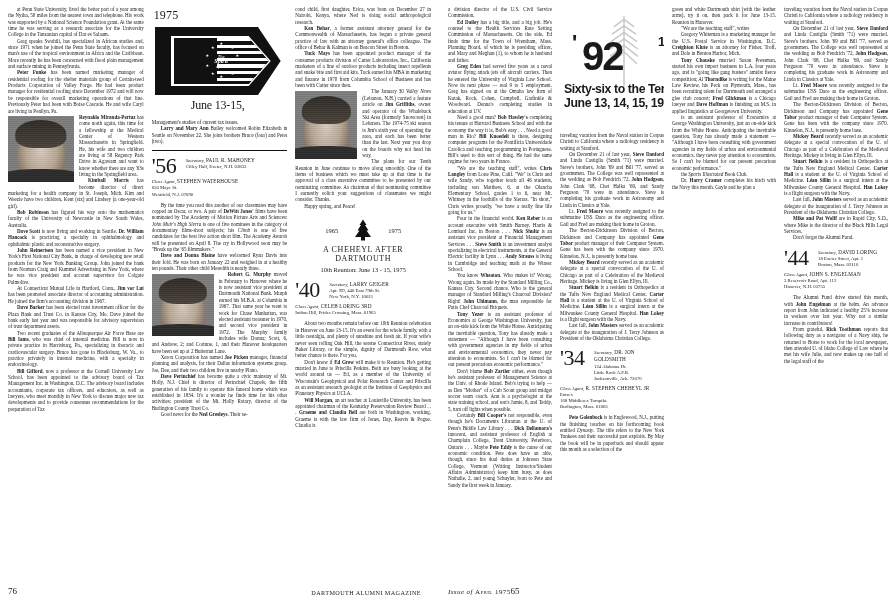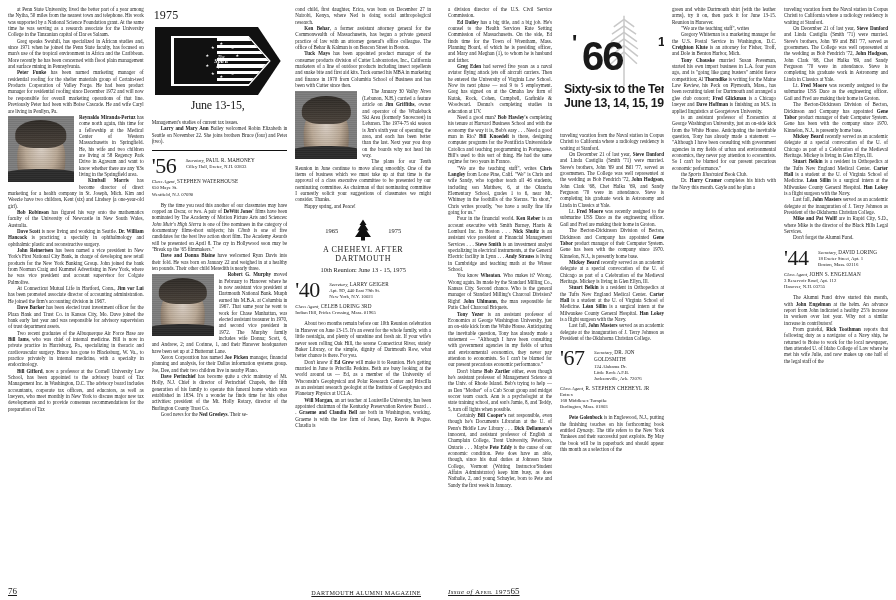--- a/index.html
+++ b/index.html
@@ -111,21 +111,21 @@
   }
   .photo .shoulder {
     position:absolute; left:50%; transform:translateX(-50%); bottom:0;
     width:118%; height:20%; background:#2b2b2b; border-radius:44% 44% 0 0;
   }
   .photo .grain { position:absolute; inset:0;
     background:repeating-linear-gradient(0deg, rgba(0,0,0,.05) 0 1px, rgba(255,255,255,.04) 1px 2px); }
 
   
   .foot { position:absolute; bottom:4px; left:8px; right:8px;
-          display:flex; align-items:flex-end;text-decoration:underline; }
+          display:flex; align-items:flex-end; }
   .foot .pg { font-size:9px; }
   .foot .mag { font-size:6.2px; font-variant:small-caps; letter-spacing:0.4px; }
   .page-left .foot { justify-content:space-between; }
   .page-left .foot .mag { margin-right:10px; }
   .page-right .foot { }
   .page-right .foot .mag { font-style:italic; font-variant:normal; font-size:7px; }
   .page-right .foot .mag .sc { font-variant:small-caps; font-style:normal; }
 </style>
 </head>
 <body>
@@ -304,37 +304,37 @@
                 <line x1="20" y1="22" x2="34" y2="32"></line>
               <line x1="20" y1="29" x2="5" y2="40"></line>
                 <line x1="20" y1="29" x2="35" y2="40"></line>
               <line x1="20" y1="36" x2="5" y2="48"></line>
                 <line x1="20" y1="36" x2="35" y2="48"></line>
               <line x1="20" y1="43" x2="6" y2="56"></line>
                 <line x1="20" y1="43" x2="34" y2="56"></line>
             </g>
           </svg>
           <div class="apos">'</div>
-          <div class="big">66</div>
+          <div class="big">92</div>
           <div class="ten">10</div>
           <div class="l1">Sixty-six to the Tenth</div>
           <div class="l2">June 13, 14, 15, 1975</div>
         </div>
 
         <p class="noind">traveling vacation from the Naval station in Corpus Christi to California where a radiology residency is waiting at Stanford.</p>
         <p><span>On December 21 of last year, </span><b>Steve Danford</b><span> and Linda Castiglia (Smith '71) were married. Steve's brothers, John '69 and Bill '77, served as groomsmen. The College was well represented at the wedding as Bob Fendrich '72, </span><b>John Hodgson</b><span>, John Clark '68, Chet Halka '69, and Sandy Ferguson '70 were in attendance. Steve is completing his graduate work in Astronomy and Linda in Classics at Yale.</span></p>
         <p><span>Lt. </span><b>Fred Moore</b><span> was recently assigned to the submarine USS Dace as the engineering officer. Gail and Fred are making their home in Groton.</span></p>
         <p><span>The Becton-Dickinson Division of Becton, Dickinson and Company has appointed </span><b>Gene Tabor</b><span> product manager of their Computer System. Gene has been with the company since 1970. Kinnelon, N.J., is presently home base.</span></p>
         <p><b>Mickey Beard</b><span> recently served as an academic delegate at a special convocation of the U. of Chicago as part of a Celebration of the Medieval Heritage. Mickey is living in Glen Ellyn, Ill.</span></p>
         <p><b>Stuart Belkin</b><span> is a resident in Orthopedics at the Tufts New England Medical Center. </span><b>Carter Hall</b><span> is a student at the U. of Virginia School of Medicine. </span><b>Léan Sillin</b><span> is a surgical intern at the Milwaukee County General Hospital. </span><b>Han Lokey</b><span> is a flight surgeon with the Navy.</span></p>
         <p><span>Last fall, </span><b>John Masters</b><span> served as an academic delegate at the inauguration of J. Terry Johnson as President of the Oklahoma Christian College.</span></p>
 
         <div class="class-head">
           <div class="ch-row">
-            <div class="ch-num">'67</div>
+            <div class="ch-num">'34</div>
             <div class="ch-info">
               <div class="ch-line"><span class="role">Secretary,</span> <span class="cap">DR. JON  GOLDSMITH</span></div>
               <div class="ch-line">124 Alabama Dr.</div>
               <div class="ch-line">Little Rock A.F.B.</div>
               <div class="ch-line">Jacksonville, Ark. 72076</div>
             </div>
           </div>
           <div class="ch-agent">
             <div class="ch-line"><span class="role">Class Agent,</span> <span class="cap">R. STEPHEN CHEHEYL JR</span></div>
             <div class="ch-line">Entrex</div>

